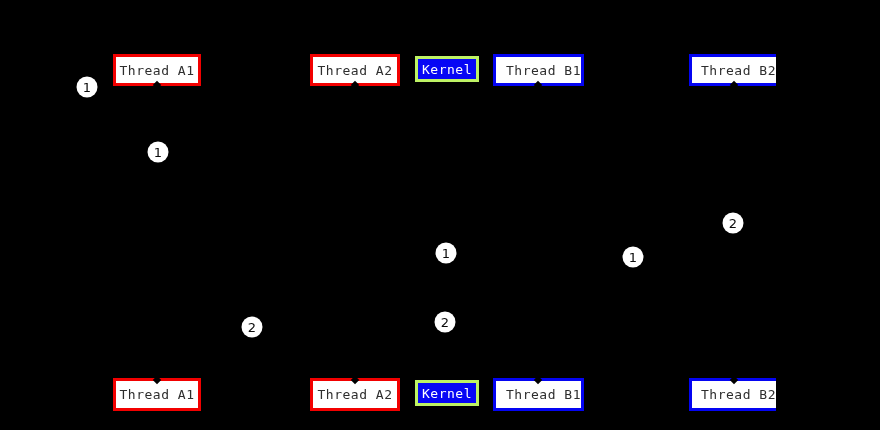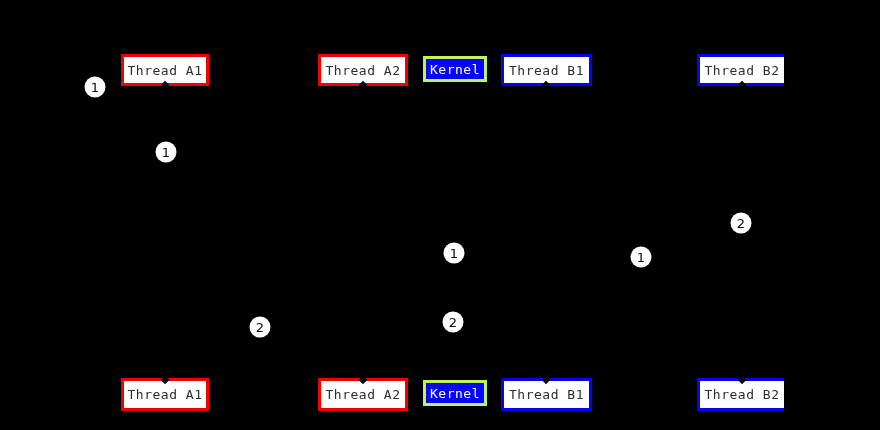--- a/index.html
+++ b/index.html
@@ -7,37 +7,36 @@
     padding: 0;
     background: #000000;
   }
   .canvas {
     position: relative;
     width: 776px;
     height: 430px;
     background: #000000;
     overflow: hidden;
     font-family: "DejaVu Sans Mono", monospace;
-    margin-left: 8px;
   }
   .entity-box {
     position: absolute;
     box-sizing: border-box;
     background: #ffffff;
     border: 3px solid #000000;
     display: flex;
     align-items: center;
     justify-content: center;
     font-size: 13px;
     letter-spacing: 0.5px;
     color: #2e2e2e;
     white-space: nowrap;
   }
   .entity-box.red  { border-color: #f20000; }
-  .entity-box.blue { border-color: #0404f2; }
+  .entity-box.blue { border-color: #0404f2; justify-content: flex-end; }
   .entity-box.kernel {
     background: #0707f5;
     border: 3px solid #bef264;
     color: #ffffff;
   }
   .lifeline {
     position: absolute;
     width: 2px;
     background: #000000;
     transform: translateX(-50%);

